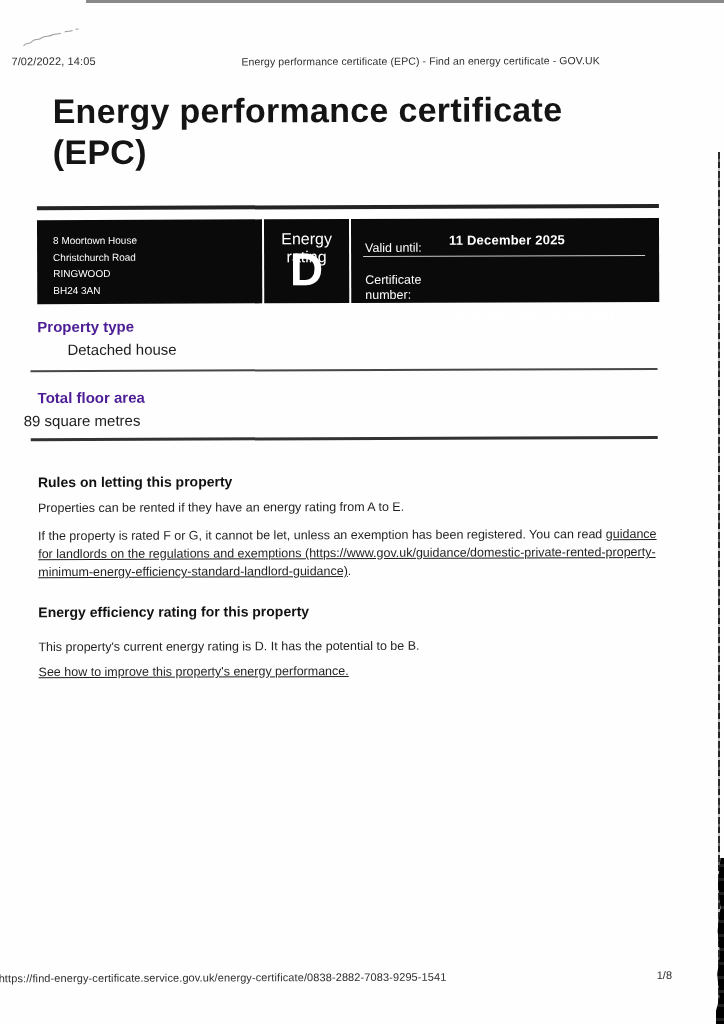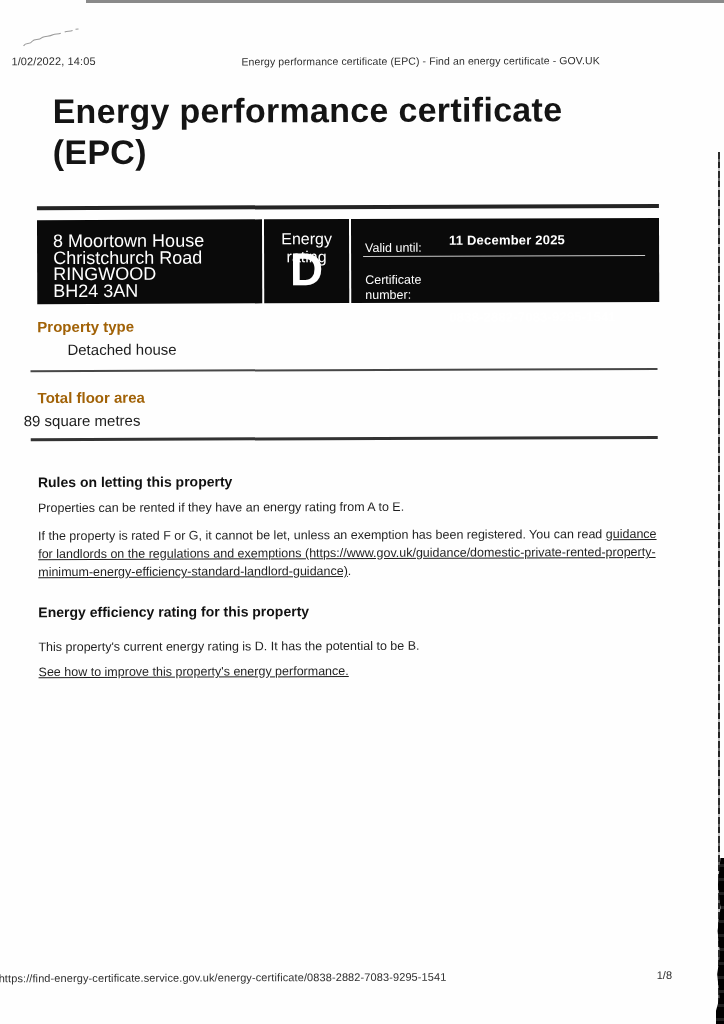--- a/index.html
+++ b/index.html
@@ -35,34 +35,34 @@
     left:54px; top:90px; width:570px; font-size:34px; font-weight:bold;
     line-height:41px; color:#141414; letter-spacing:0.3px;
   }
   .rule-heavy { left:38px; top:205px; width:622px; height:4px; background:#242424; }
   .rule-thin  { height:2px; background:#474747; }
   .rule-1 { left:31px; top:369px; width:627px; }
   .rule-2 { left:31px; top:437px; width:627px; height:3px; background:#333; }
 
   .blackbox { background:#0a0a0a; color:#ffffff; top:219px; height:84px; }
   .box-address { left:38px; width:225px; }
-  .addr-lines { position:absolute; left:16px; top:13px; font-size:18px; line-height:16.5px; }
+  .addr-lines { position:absolute; left:16px; top:13px; font-size:10px; line-height:16.5px; }
   .box-rating  { left:265px; width:85px; text-align:center; }
   .rating-label { position:absolute; left:0; top:11px; width:100%; font-size:16px; }
   .rating-letter { position:absolute; left:0; top:26px; width:100%; font-size:46px; font-weight:bold; line-height:48px; }
   .box-validity { left:352px; width:308px; }
   .v-label { position:absolute; font-size:12.5px;margin-top:7px; }
   .v-value { position:absolute; font-size:13px; font-weight:bold; letter-spacing:0.2px; }
   .valid-label { left:14px; top:15px; }
   .valid-value { left:98px; top:14px; }
   .v-divider { position:absolute; left:12px; top:37px; width:282px; height:1px; background:#c9c9c9; }
   .cert-label { left:14px; top:47px; width:80px; line-height:15px; }
   .cert-value { left:98px; top:47px;margin-top:44px; }
 
-  .field-label { font-size:15px; font-weight:bold; color:#a16207; }
+  .field-label { font-size:15px; font-weight:bold; color:#4c1d95; }
   .field-value { font-size:15px; color:#1c1c1c; }
   .pt-label { left:38px; top:317px; }
   .pt-value { left:52px; top:340px;margin-left:16px; }
   .fa-label { left:38px; top:388px;text-align:right; }
   .fa-value { left:24px; top:411px; }
 
   .section-heading { font-size:14px; font-weight:bold; color:#111; }
   .body-text { font-size:12.5px; line-height:18px; color:#1f1f1f; }
   .letting-heading { left:38px; top:473px; }
   .letting-para1 { left:38px; top:498px; width:622px; }
@@ -79,21 +79,21 @@
 
   <div class="abs top-scan-bar"></div>
   <div class="abs right-scan-line"></div>
   <div class="abs right-scan-band"></div>
   <svg class="abs scribble" width="62" height="26" viewBox="0 0 62 26">
     <path d="M3 20 C6 16,9 20,12 16 C15 13,18 16,22 13 C26 11,29 13,33 11 C36 10,38 11,41 10 M45 9 C48 8,50 9,53 8 M56 7 L59 7" fill="none" stroke="#9b9b9b" stroke-width="1.1" transform="rotate(-4 30 13)"></path>
   </svg>
 
   <div class="content">
 
-    <div class="abs print-small hdr-date">1/02/2022, 14:05</div>
+    <div class="abs print-small hdr-date">7/02/2022, 14:05</div>
     <div class="abs print-small hdr-title">Energy performance certificate (EPC) - Find an energy certificate - GOV.UK</div>
 
     <h1 class="abs doc-title" style="margin:0">Energy performance certificate (EPC)</h1>
 
     <div class="abs rule-heavy"></div>
 
     <div class="abs blackbox box-address">
       <div class="addr-lines">
         <div>8 Moortown House</div>
         <div>Christchurch Road</div>

